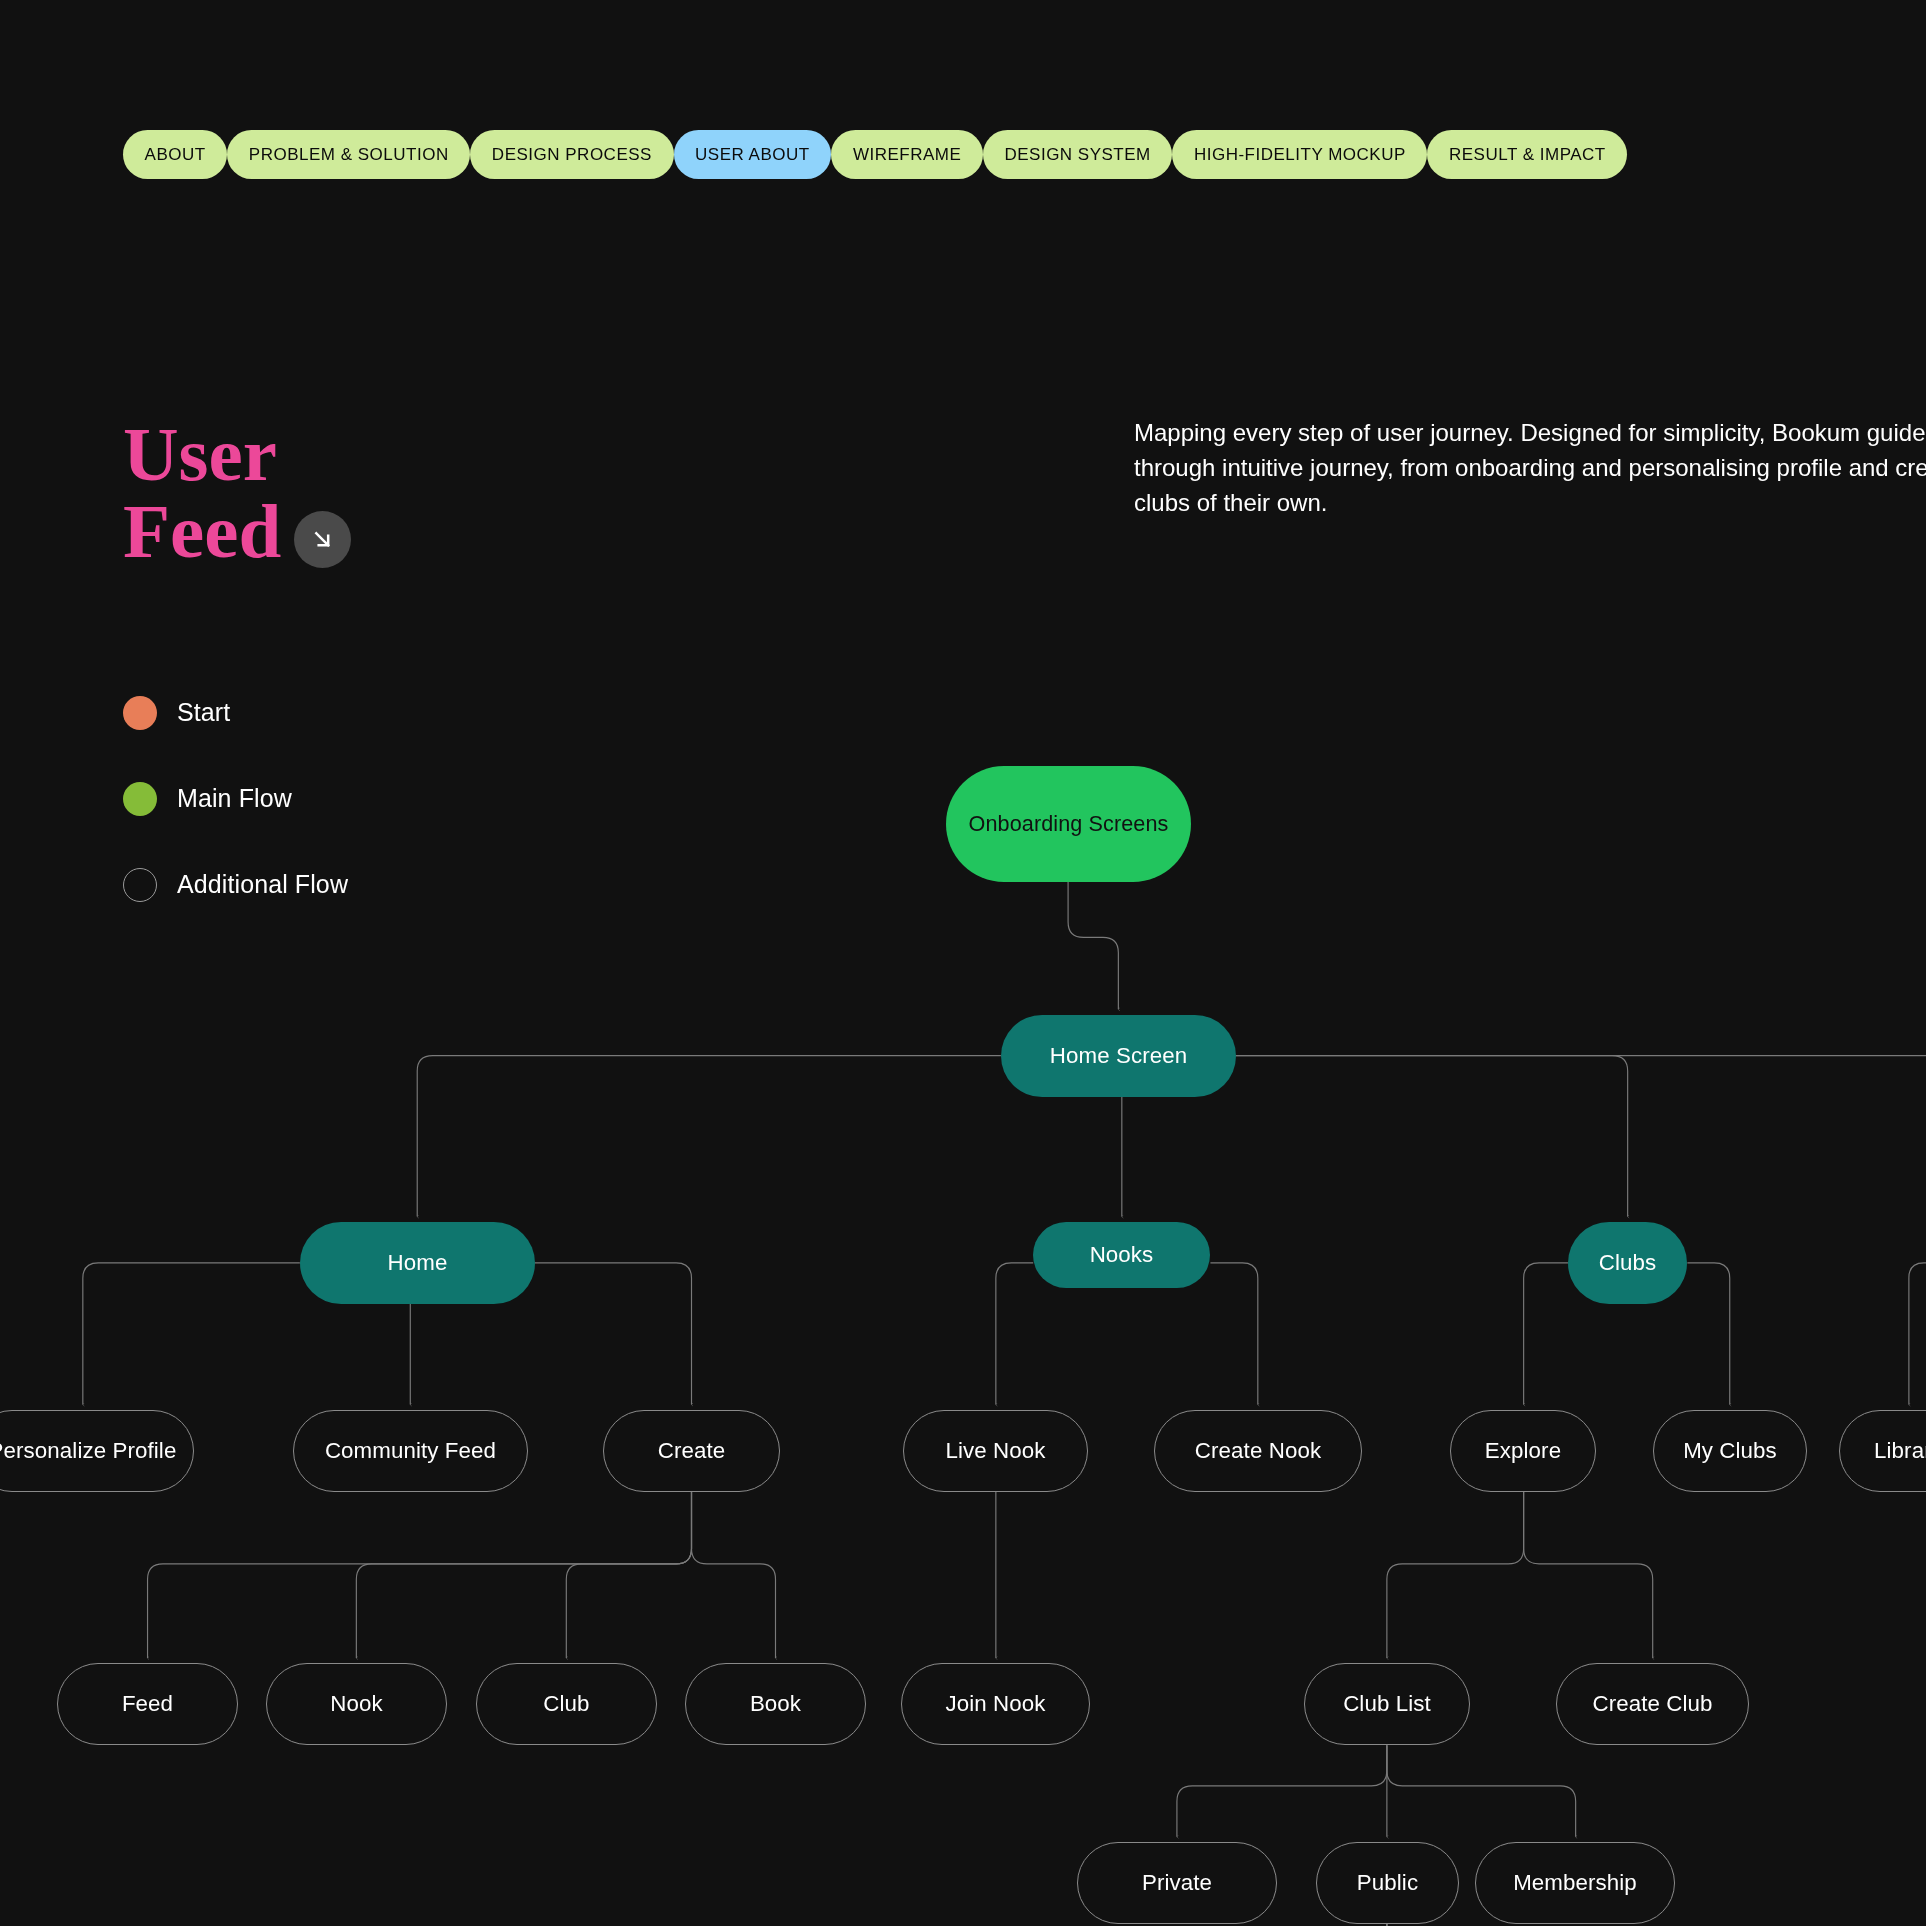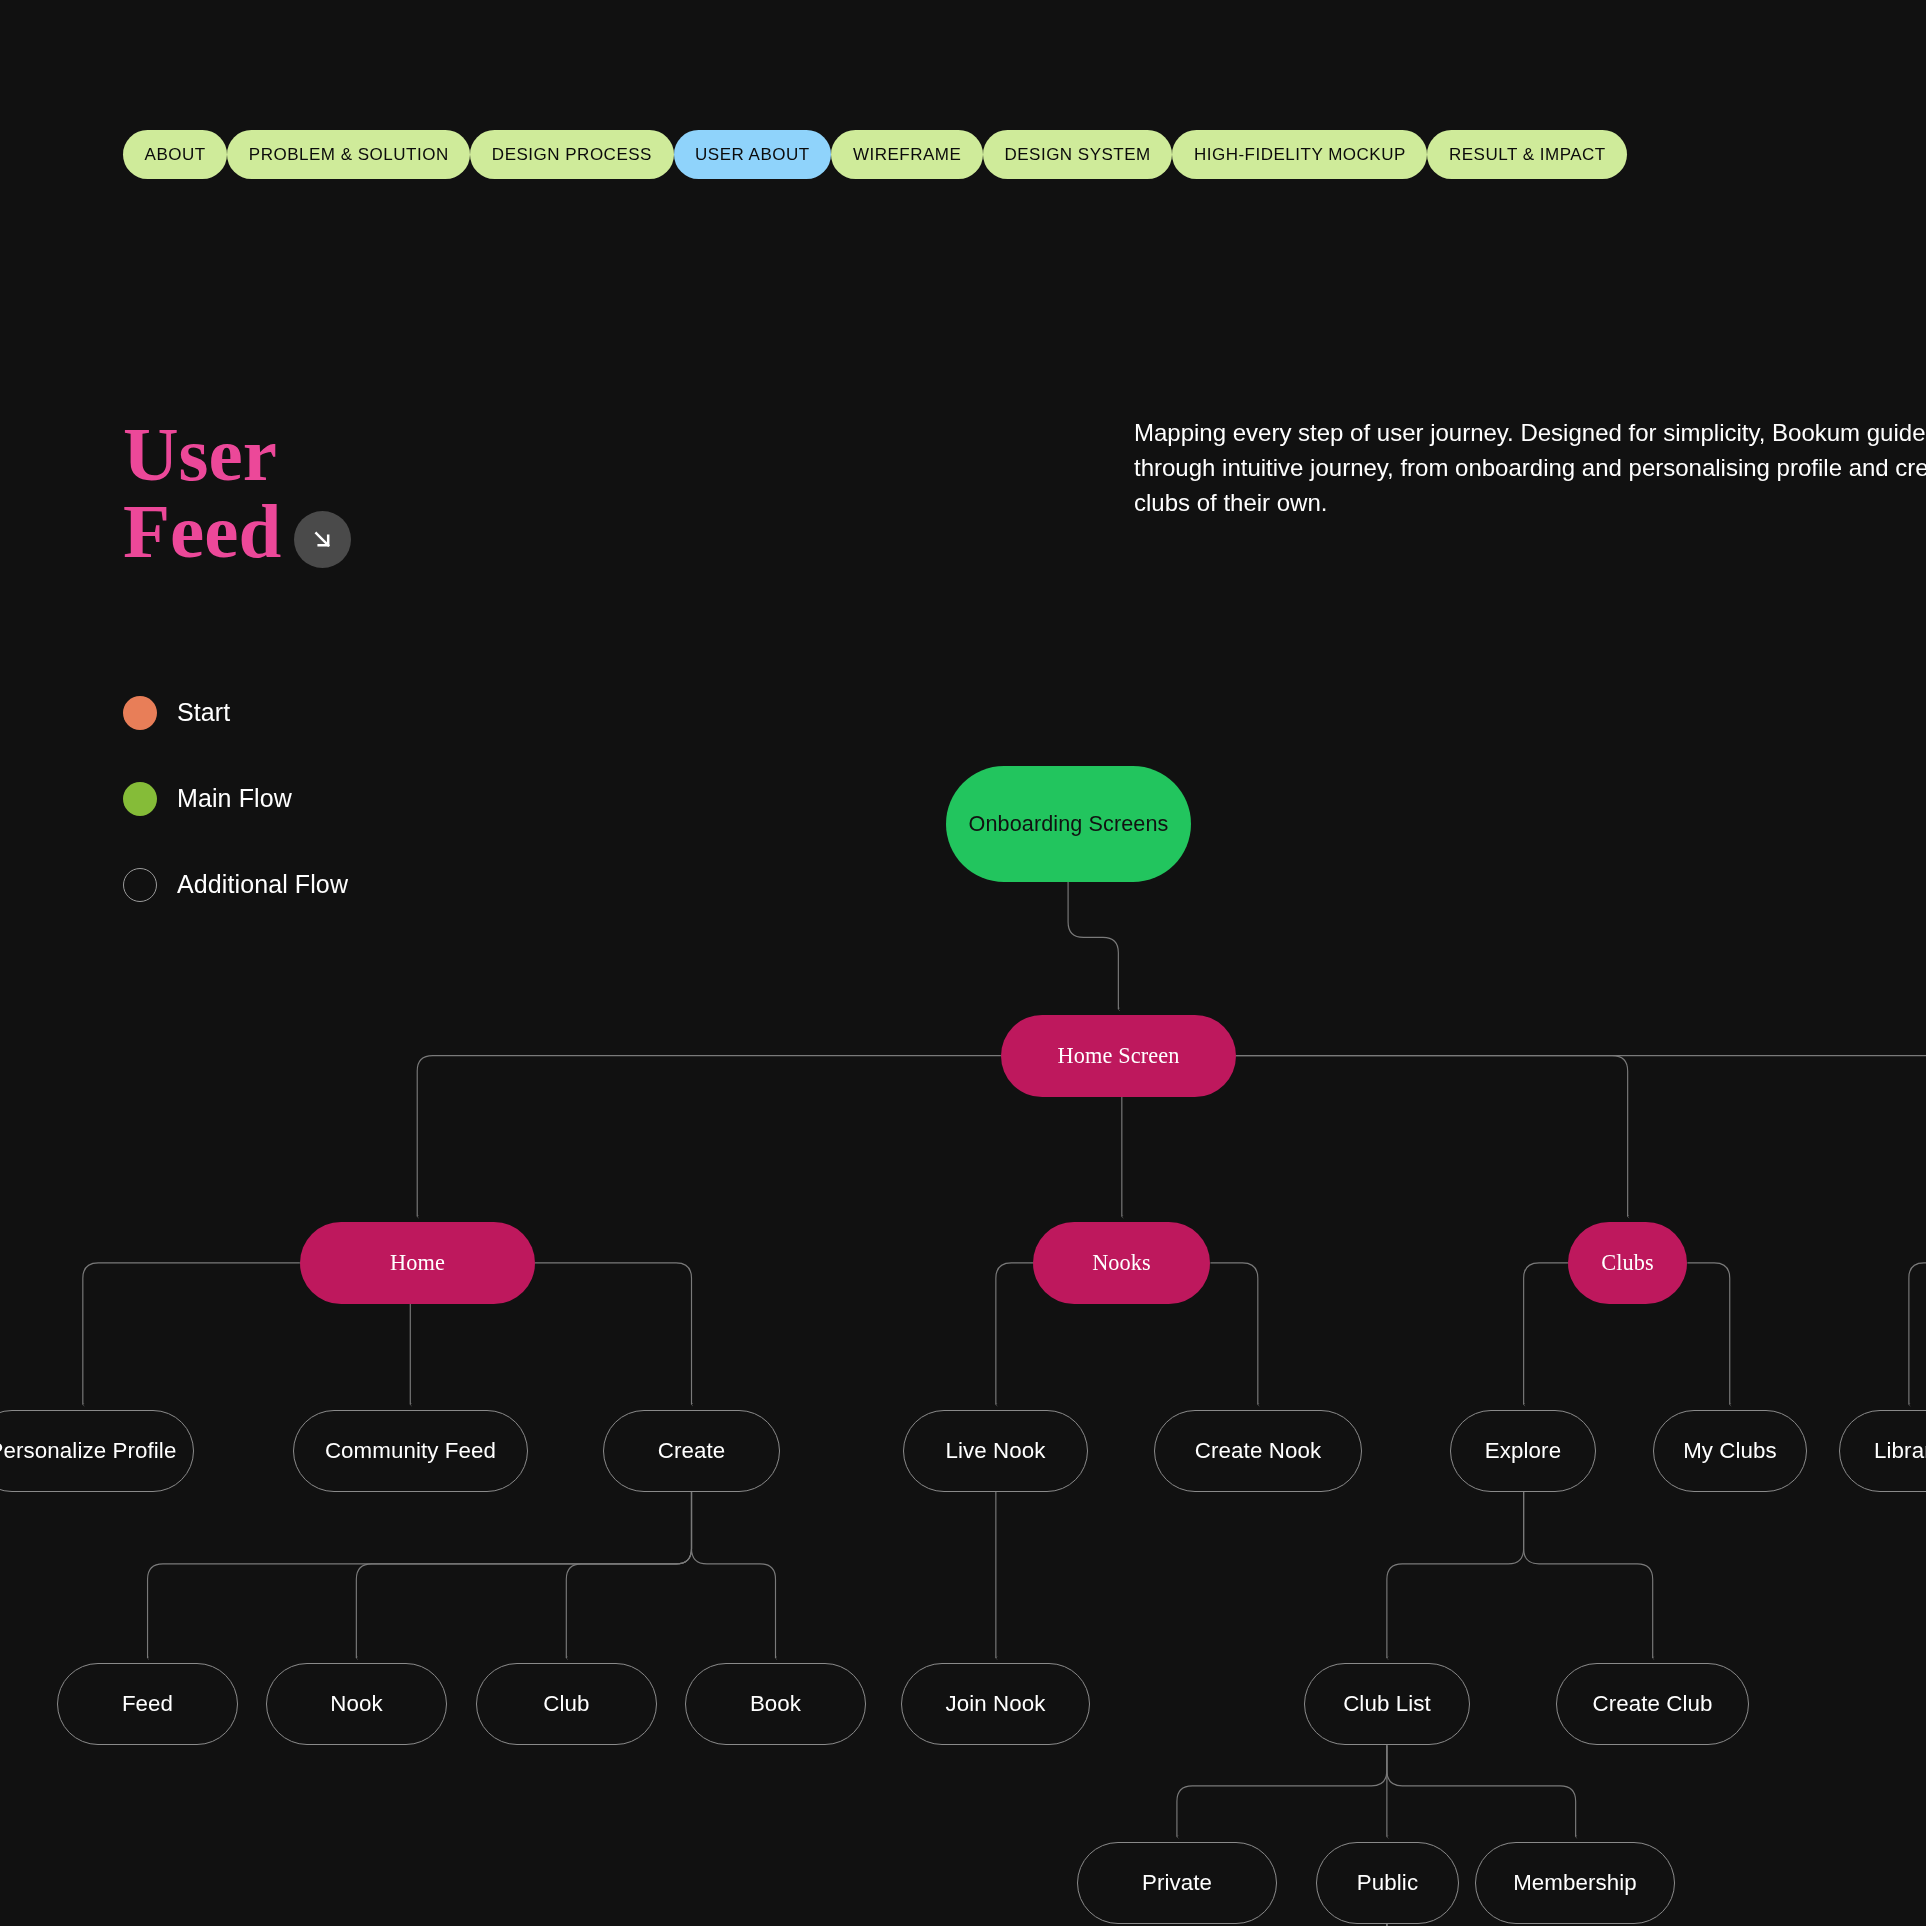--- a/index.html
+++ b/index.html
@@ -139,23 +139,22 @@
     letter-spacing: 0.1px;
     text-align: center;
     white-space: nowrap;
     cursor: pointer;
   }
   .node.start {
     background: #22c55e;
     color: #111111;
   }
   .node.main {
-    background: #be185d;
-    color: #FFFFFF;
-    font-family: Liberation Serif, serif;
+    background: #0f766e;
+    color: #FFFFFF;
   }
   .node.add {
     background: transparent;
     border: 1.2px solid #8A8A8A;
     color: #FFFFFF;
   }
 </style>
 </head>
 <body>
 
@@ -235,21 +234,21 @@
           <path d="M 3600 4530 L 3600 4768" marker-end="url(#arrowhead)"></path>
           <path d="M 3600 4530 L 3600 4595.84 Q 3600 4635.84 3640 4635.84 L 4050 4635.84 Q 4090 4635.84 4090 4675.84 L 4090 4768" marker-end="url(#arrowhead)"></path>
           <path d="M 3600 4994 L 3600 5051.02 Q 3600 5091.02 3560 5091.02 L 3165 5091.02 Q 3125 5091.02 3125 5131.02 L 3125 5211" marker-end="url(#arrowhead)"></path>
           <path d="M 3600 4994 L 3600 5211" marker-end="url(#arrowhead)"></path>
           <path d="M 3600 4994 L 3600 5051.02 Q 3600 5091.02 3640 5091.02 L 4015 5091.02 Q 4055 5091.02 4055 5131.02 L 4055 5211" marker-end="url(#arrowhead)"></path>
         </g>
     </svg>
   <div class="node start" style="left: 946px; top: 766px; width: 245px; height: 116px; font-size: 21.6px;">Onboarding Screens</div>
       <div class="node main" style="left: 1001px; top: 1015px; width: 235px; height: 82px;">Home Screen</div>
       <div class="node main" style="left: 300px; top: 1222px; width: 235px; height: 82px;">Home</div>
-      <div class="node main" style="left: 1033px; top: 1222px; width: 177px; height: 82px;">Nooks</div>
+      <div class="node main" style="left: 1033px; top: 1222px; width: 177px; height: 66px;">Nooks</div>
       <div class="node main" style="left: 1568px; top: 1222px; width: 119px; height: 82px;">Clubs</div>
       <div class="node add" style="left: -29px; top: 1410px; width: 223px; height: 82px;">Personalize Profile</div>
       <div class="node add" style="left: 293px; top: 1410px; width: 235px; height: 82px;">Community Feed</div>
       <div class="node add" style="left: 603px; top: 1410px; width: 177px; height: 82px;">Create</div>
       <div class="node add" style="left: 903px; top: 1410px; width: 185px; height: 82px;">Live Nook</div>
       <div class="node add" style="left: 1154px; top: 1410px; width: 208px; height: 82px;">Create Nook</div>
       <div class="node add" style="left: 1450px; top: 1410px; width: 146px; height: 82px;">Explore</div>
       <div class="node add" style="left: 1653px; top: 1410px; width: 154px; height: 82px;">My Clubs</div>
       <div class="node add" style="left: 1839px; top: 1410px; width: 139px; height: 82px;">Library</div>
       <div class="node add" style="left: 57px; top: 1663px; width: 181px; height: 82px;">Feed</div>

